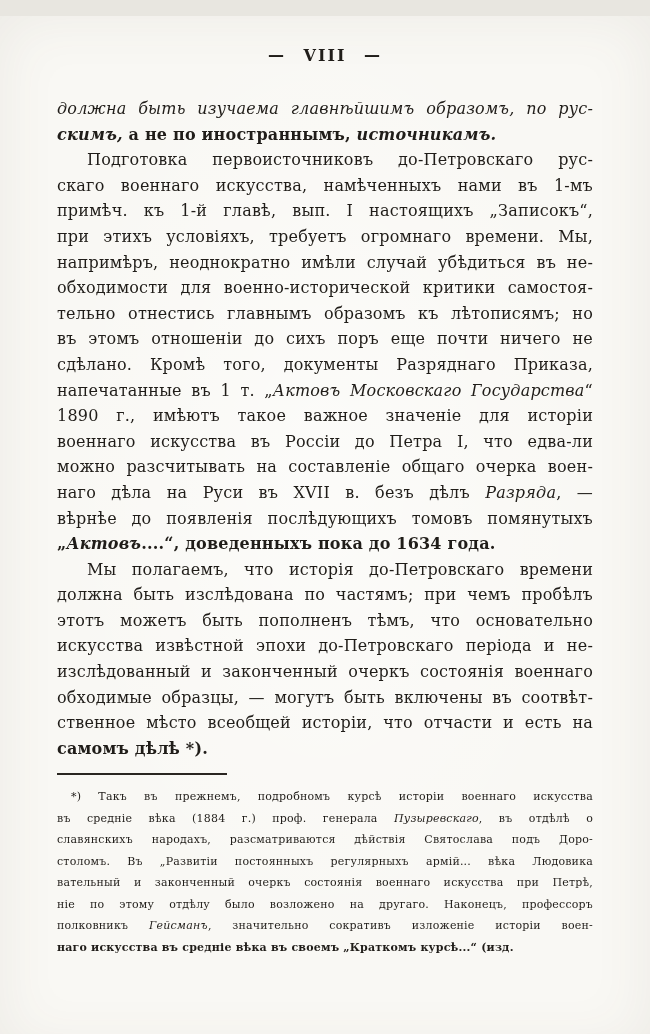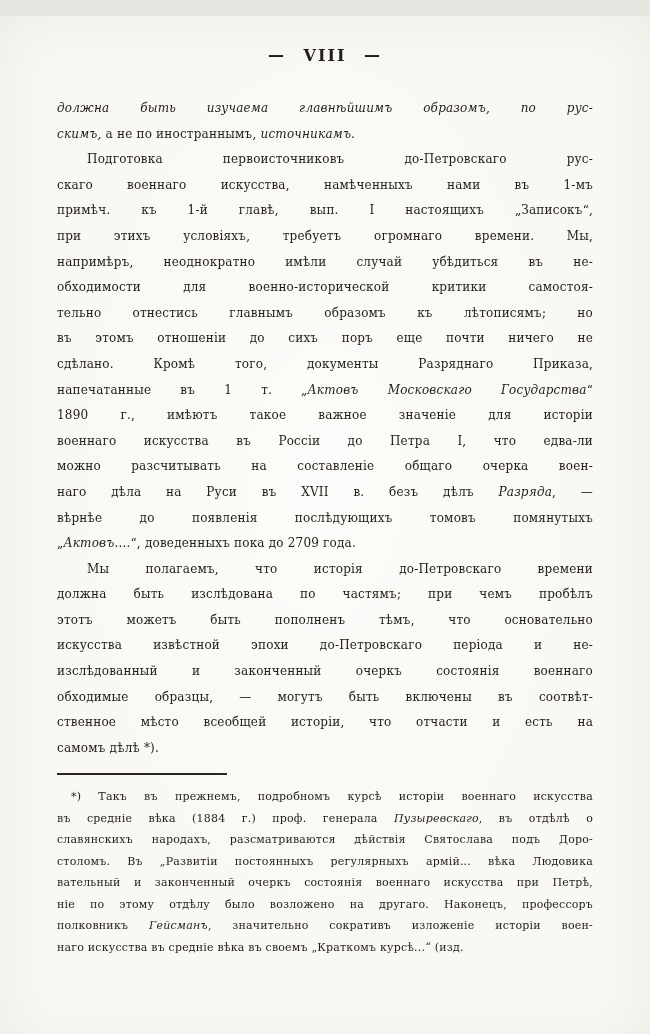--- a/index.html
+++ b/index.html
@@ -33,21 +33,21 @@
     letter-spacing:2px;
     word-spacing:10px;
   }
   .bodytext{
     position:absolute;
     left:57px;
     top:80px;
     width:536px;
   }
   .bodytext .line{
-    font-size:12px;
+    font-size:16px;
     line-height:25.6px;
     height:25.6px;
     overflow:hidden;
   }
   .footnote{
     position:absolute;
     left:57px;
     top:770px;
     width:536px;
   }
@@ -57,20 +57,21 @@
     height:21.5px;
     overflow:hidden;
   }
   .line{
     text-align:justify;
     text-align-last:justify;
     letter-spacing:0.2px;
   }
   .line.last{
     text-align-last:left;
+    font-weight:bold;
   }
   .line.indent{
     padding-left:30px;
   }
   .footnote .line.indent{
     padding-left:14px;
   }
   .it{
     font-style:italic;
   }
@@ -103,21 +104,21 @@
         <div class="line"><span>обходимости для военно-исторической критики самостоя-</span></div>
         <div class="line"><span>тельно отнестись главнымъ образомъ къ лѣтописямъ; но</span></div>
         <div class="line"><span>въ этомъ отношеніи до сихъ поръ еще почти ничего не</span></div>
         <div class="line"><span>сдѣлано. Кромѣ того, документы Разряднаго Приказа,</span></div>
         <div class="line"><span>напечатанные въ 1 т. „</span><span class="it">Актовъ Московскаго Государства</span><span>“</span></div>
         <div class="line"><span>1890 г., имѣютъ такое важное значеніе для исторіи</span></div>
         <div class="line"><span>военнаго искусства въ Россіи до Петра I, что едва-ли</span></div>
         <div class="line"><span>можно разсчитывать на составленіе общаго очерка воен-</span></div>
         <div class="line"><span>наго дѣла на Руси въ XVII в. безъ дѣлъ </span><span class="it">Разряда</span><span>, —</span></div>
         <div class="line"><span>вѣрнѣе до появленія послѣдующихъ томовъ помянутыхъ</span></div>
-        <div class="line last"><span>„</span><span class="it">Актовъ</span><span>....“, доведенныхъ пока до 2709 года.</span></div>
+        <div class="line last"><span>„</span><span class="it">Актовъ</span><span>....“, доведенныхъ пока до 1634 года.</span></div>
       </div>
       <div>
         <div class="line indent"><span>Мы полагаемъ, что исторія до-Петровскаго времени</span></div>
         <div class="line"><span>должна быть изслѣдована по частямъ; при чемъ пробѣлъ</span></div>
         <div class="line"><span>этотъ можетъ быть пополненъ тѣмъ, что основательно</span></div>
         <div class="line"><span>искусства извѣстной эпохи до-Петровскаго періода и не-</span></div>
         <div class="line"><span>изслѣдованный и законченный очеркъ состоянія военнаго</span></div>
         <div class="line"><span>обходимые образцы, — могутъ быть включены въ соотвѣт-</span></div>
         <div class="line"><span>ственное мѣсто всеобщей исторіи, что отчасти и есть на</span></div>
         <div class="line last"><span>самомъ дѣлѣ *).</span></div>

